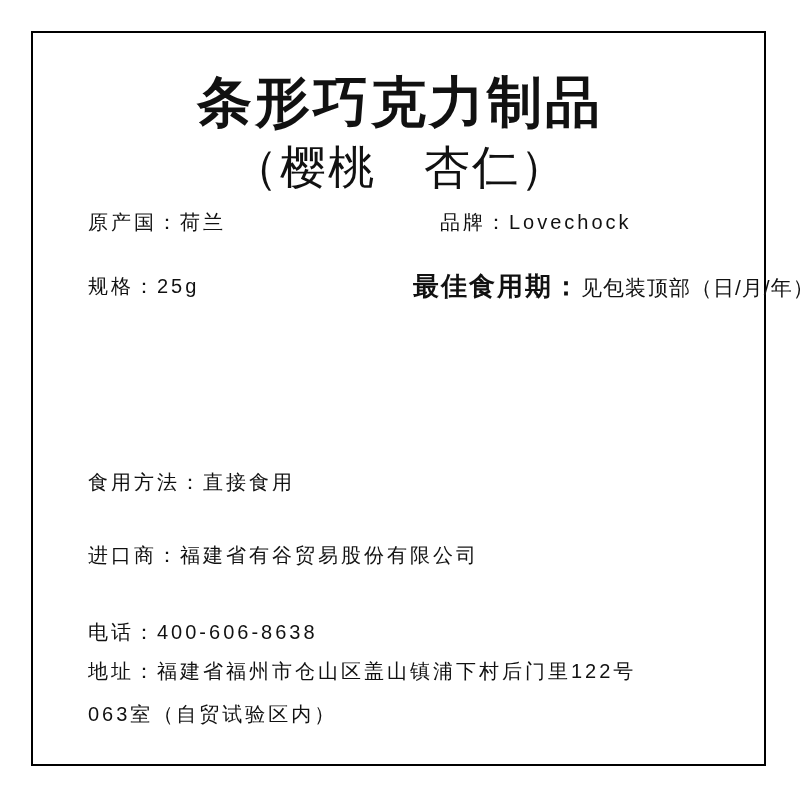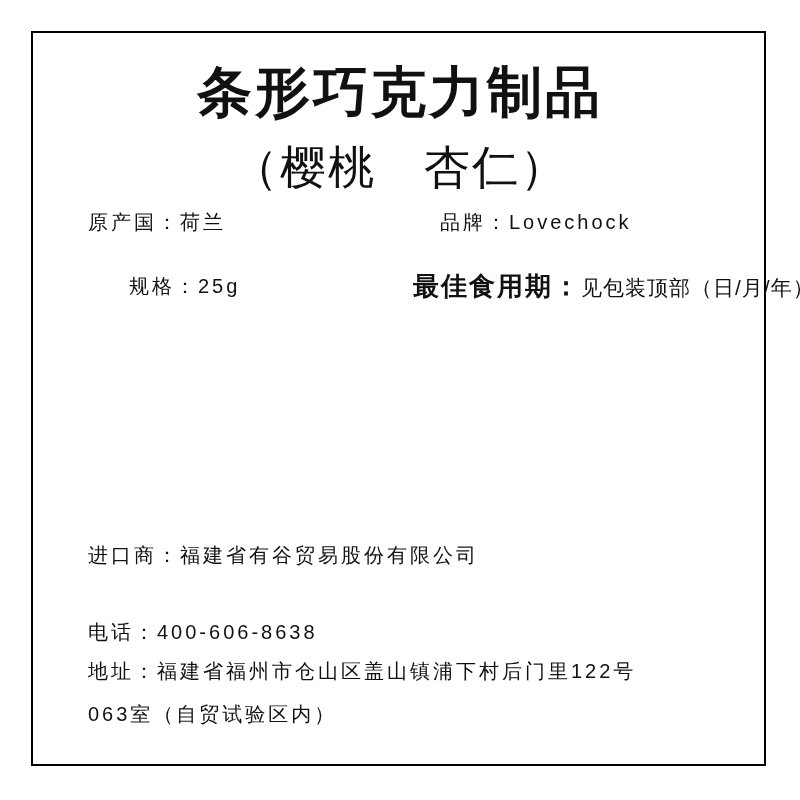--- a/index.html
+++ b/index.html
@@ -27,21 +27,21 @@
     border: 2px solid #000000;
     box-sizing: border-box;
   }
   .line {
     position: absolute;
     white-space: nowrap;
     line-height: 1.2;
   }
   .title {
     left: 0;
-    top: 59px;
+    top: 69px;
     width: 100%;
     text-align: center;
     font-size: 55px;
     font-weight: 600;
     letter-spacing: 3px;
   }
   .subtitle {
     left: 0;
     top: 140px;
     width: 100%;
@@ -50,21 +50,21 @@
     font-weight: 500;
     letter-spacing: 2px;
   }
   .body-text {
     font-size: 20px;
     font-weight: 500;
     letter-spacing: 3px;
   }
   .row-origin   { left: 88px;  top: 210px; }
   .row-brand    { left: 440px; top: 210px; }
-  .row-spec     { left: 88px;  top: 274px; margin-left: 41px; }
+  .row-spec     { left: 88px;  top: 274px; }
   .row-best     { left: 413px; top: 271px; font-size: 26px; font-weight: 600; letter-spacing: 2px; }
   .row-best .value { font-size: 21px; font-weight: 500; letter-spacing: 1px; }
   .para-ingredients {
     left: 88px;
     top: 336px;
   }
   .para-ingredients .pline { line-height: 45px; }
   .row-usage    { left: 88px;  top: 470px; }
   .row-importer { left: 88px;  top: 543px; }
   .row-phone    { left: 88px;  top: 620px; }
@@ -95,20 +95,23 @@
 
   <div class="line body-text row-spec">
     <span>规格：</span><span>25g</span>
   </div>
 
   <div class="line row-best">
     <span>最佳食用期：</span><span class="value">见包装顶部（日/月/年）</span>
   </div>
 
 
+  <div class="line body-text row-usage">
+    <span>食用方法：</span><span>直接食用</span>
+  </div>
 
   <div class="line body-text row-importer">
     <span>进口商：</span><span>福建省有谷贸易股份有限公司</span>
   </div>
 
   <div class="line body-text row-phone">
     <span>电话：</span><span>400-606-8638</span>
   </div>
 
   <div class="line body-text para-address">

